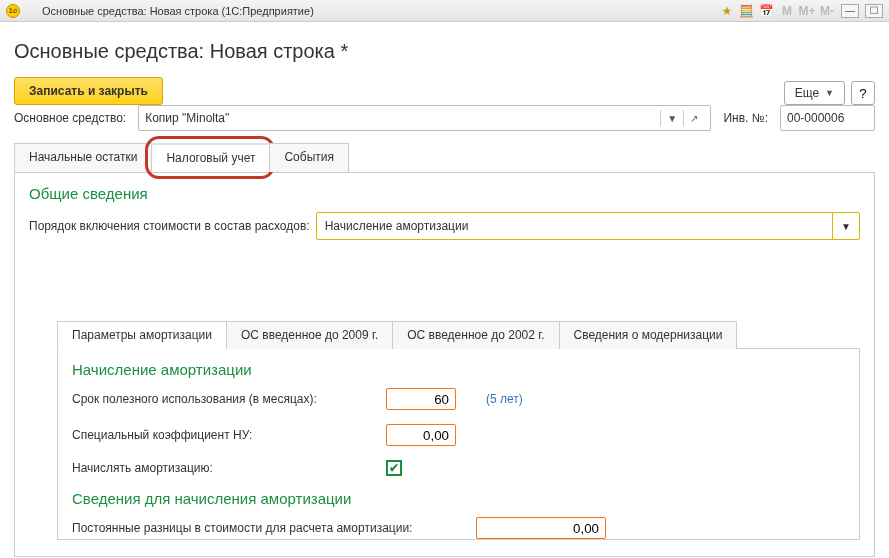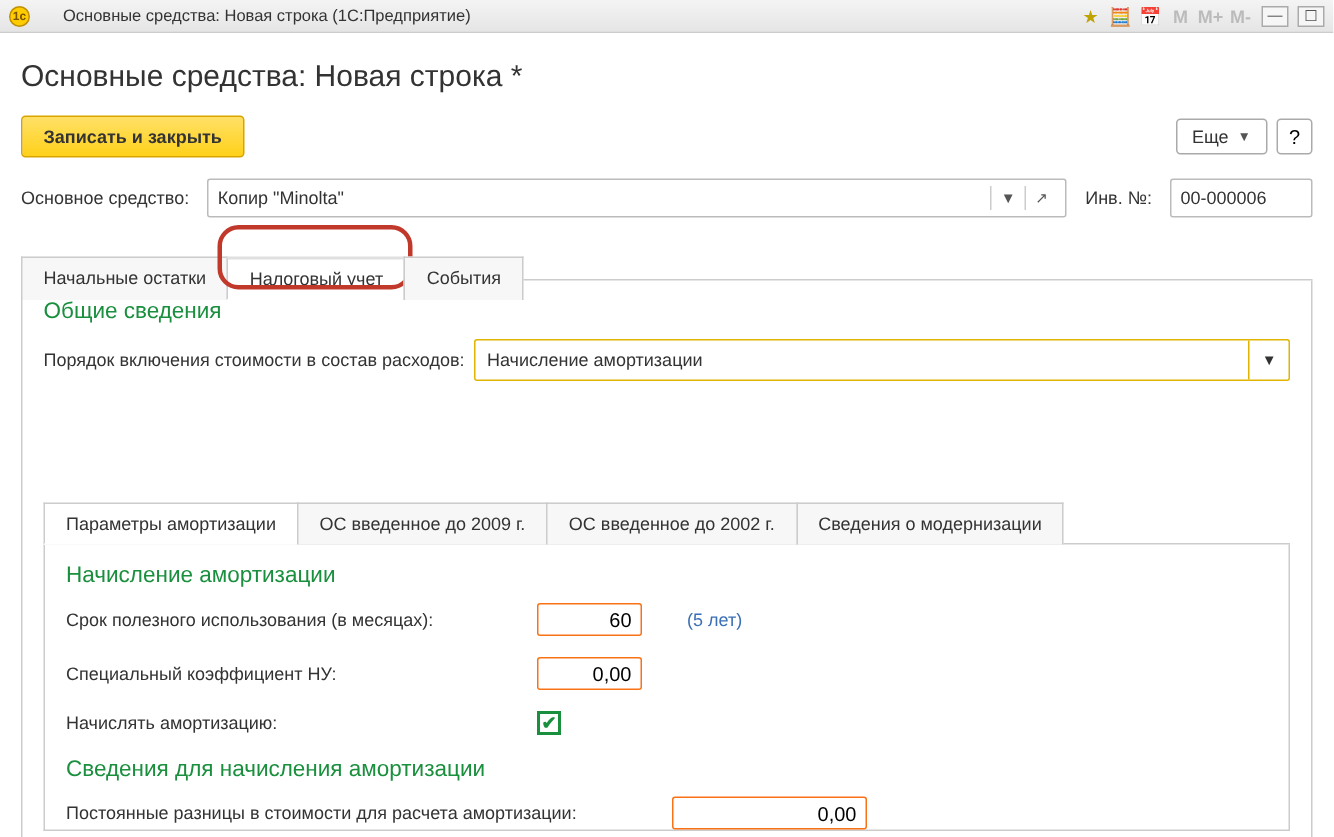--- a/index.html
+++ b/index.html
@@ -31,21 +31,21 @@
   .title-bar .title-text { flex: 1; color: #333; font-size: 11px; }
   .title-bar .ticons { display: flex; gap: 4px; align-items: center; }
   .title-bar .ticon { width: 16px; height: 16px; display:flex; align-items:center; justify-content:center; font-size:12px; color:#888; }
   .title-bar .ticon.star { color:#bfa300; }
   .title-bar .ticon.calc { color:#d08a00; }
   .title-bar .ticon.cal { color:#d05030; }
   .title-bar .ticon.m { font-weight:bold; color:#bbb; }
   .win-btn { width:18px; height:14px; border:1px solid #aaa; background:#f6f6f6; margin-left:2px; display:flex;align-items:center;justify-content:center; font-size:10px; color:#555;}
   .content { padding: 10px 14px; }
   .page-title { font-size: 20px; font-weight: normal; color:#333; margin: 8px 0 14px 0; }
-  .toolbar { display:flex; align-items:center; margin-bottom: 14px; }
+  .toolbar { display:flex; align-items:flex-end; }
   .btn-save {
     background: linear-gradient(#ffe066, #ffd11a);
     border: 1px solid #d9a400;
     border-radius: 3px;
     padding: 6px 14px;
     font-weight: bold;
     font-size: 12px;
     color: #333;
     cursor: pointer;
   }
@@ -62,21 +62,21 @@
     flex:1; border:1px solid #bbb; border-radius:2px; padding:4px 6px; height:26px;
     display:flex; align-items:center; background:#fff;
   }
   .input-main .txt { flex:1; }
   .input-main .ctrl { border-left:1px solid #ccc; padding:0 6px; color:#555; cursor:pointer; display:flex; align-items:center; height:100%; font-size:10px;}
   .inv-input { border:1px solid #bbb; border-radius:2px; padding:4px 6px; width:95px; height:26px; display:flex; align-items:center;}
   .tabs { display:flex; border-bottom:1px solid #ccc; }
   .tab {
     border:1px solid #ccc; border-bottom:none; padding:6px 14px; background:#f7f7f7;
     margin-right:-1px; cursor:pointer; color:#333; font-size:12px;
-    position:relative; top:14px;
+    position:relative; top:0;
   }
   .tab.active { 
     background:#fff; border-bottom:1px solid #fff;
     border-top:2px solid #e0e0e0;
   }
   .circled-wrap {
     position:relative;
   }
   .circled-wrap::after{
     content:"";
@@ -88,21 +88,21 @@
   }
   .tab-panel { border:1px solid #ccc; border-top:none; padding:12px 14px 16px;}
   .section-title { color:#1a8f3e; font-size:15px; margin:0 0 10px 0; }
   .expense-row { display:flex; align-items:center; gap:6px; margin-bottom:12px;}
   .expense-input {
     flex:1; border:1px solid #e0b400; border-radius:2px; height:28px;
     display:flex; align-items:center; background:#fff;
   }
   .expense-input .txt { flex:1; padding:4px 8px;}
   .expense-input .ctrl { border-left:1px solid #e0b400; padding:0 8px; cursor:pointer; font-size:10px; height:100%; display:flex; align-items:center;}
-  .subtabs-wrap { margin-top:80px; }
+  .subtabs-wrap { margin-top:80px;margin-left:28px; }
   .subtabs { display:flex; border-bottom:1px solid #ccc; margin-top:10px;}
   .subtab {
     border:1px solid #ccc; border-bottom:none; padding:6px 14px; background:#f7f7f7;
     margin-right:-1px; cursor:pointer; font-size:12px; position:relative; top:1px;
   }
   .subtab.active { background:#fff; border-bottom:1px solid #fff; }
   .subpanel { border:1px solid #ccc; border-top:none; padding:12px 14px 0;}
   .form-row { display:flex; align-items:center; margin-bottom:14px; gap:24px;}
   .form-row .lbl { width:290px; color:#333;}
   .num-input { border:1px solid #f97316; border-radius:2px; text-align:right; padding:3px 6px; width:70px; height:22px;}

